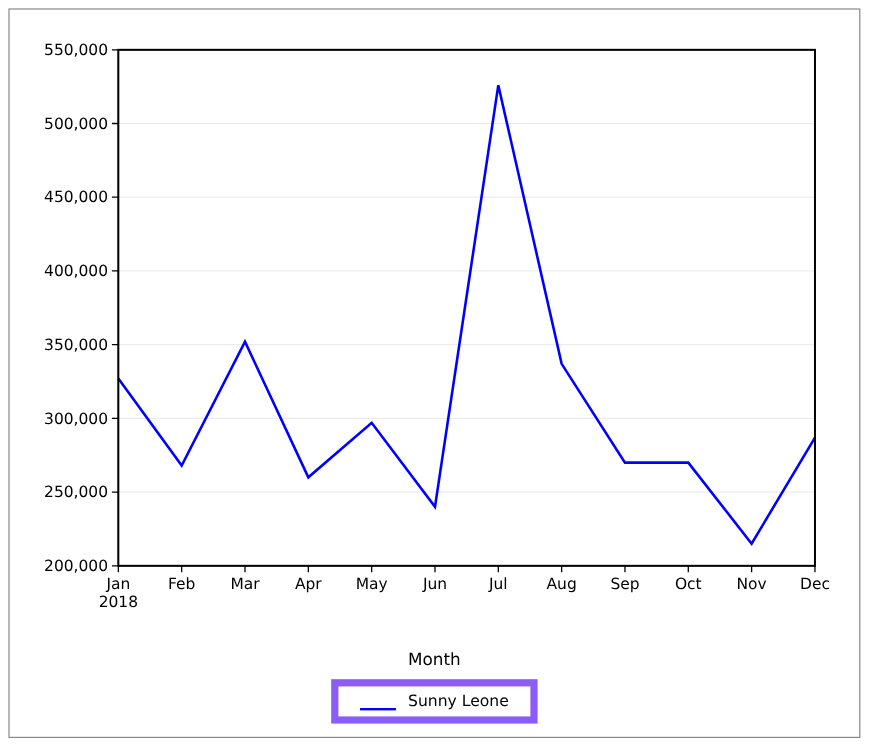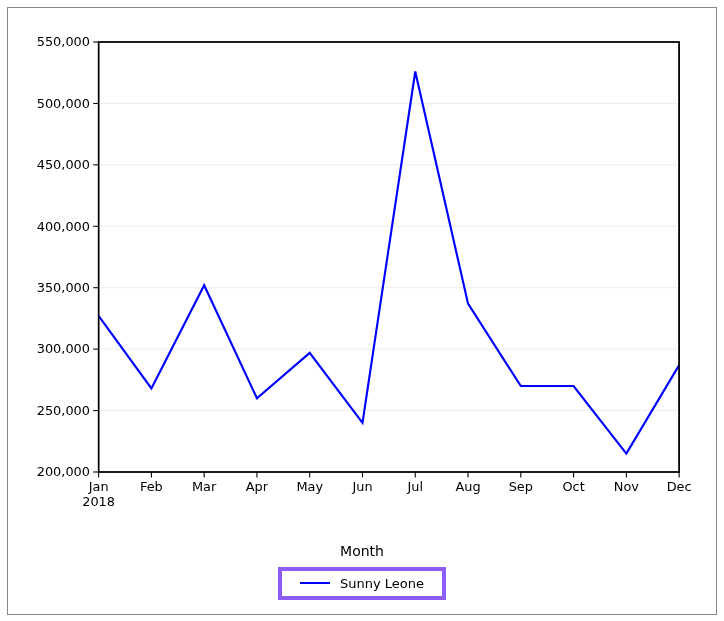--- a/index.html
+++ b/index.html
@@ -34,22 +34,22 @@
     }
     .x-label {
       font-size: 14px;
       color: #000;
       text-align: right;
       margin-top: 4px;
       margin-bottom: 2px;
     }
     .legend {
       display: flex;
-      align-items: center;
-      border: 4px solid #8b5cf6;
+      align-items: flex-end;
+      border: 6px solid #8b5cf6;
       padding: 5px 18px;
       margin-top: 6px;
       margin-bottom: 4px;
       font-size: 13px;
       color: #000;
     }
     .legend-line {
       display: inline-block;
       width: 30px;
       height: 2px;

